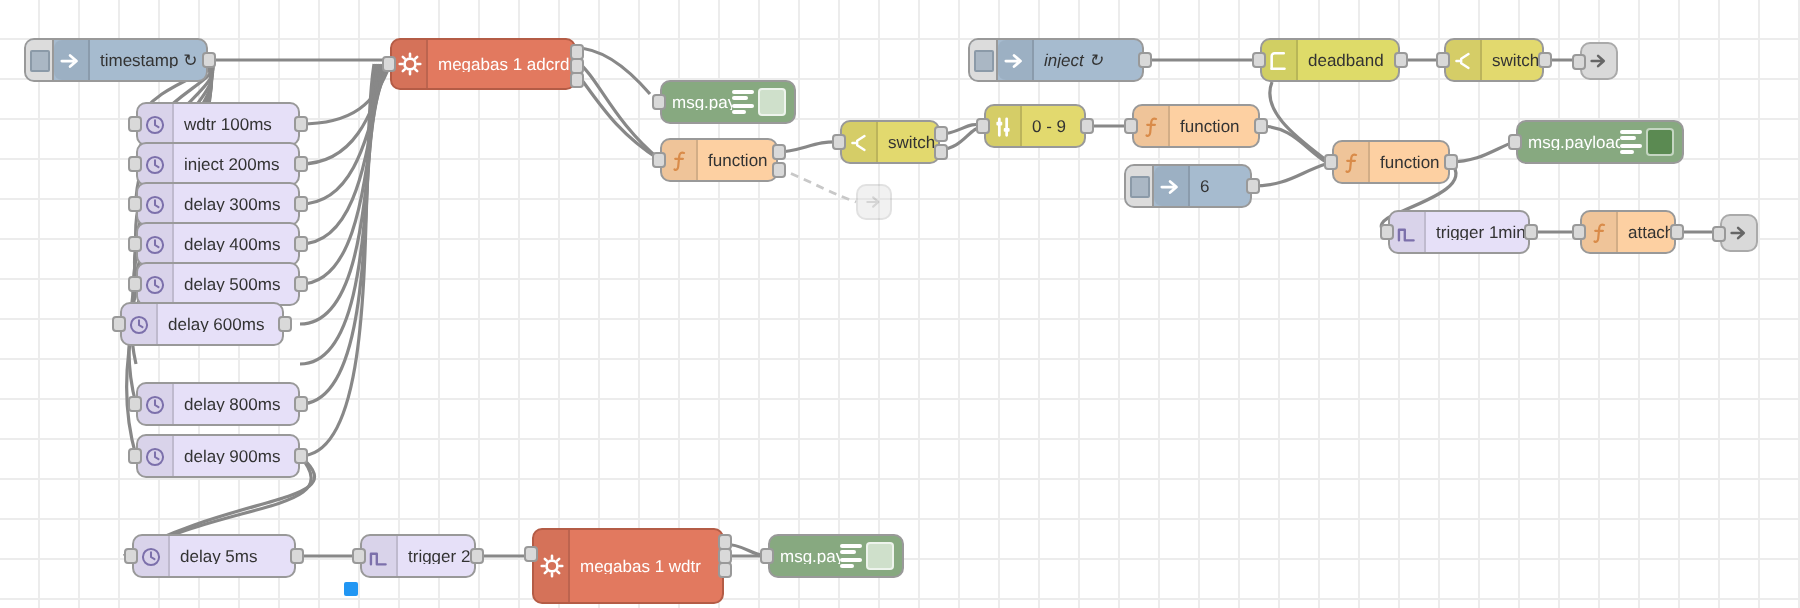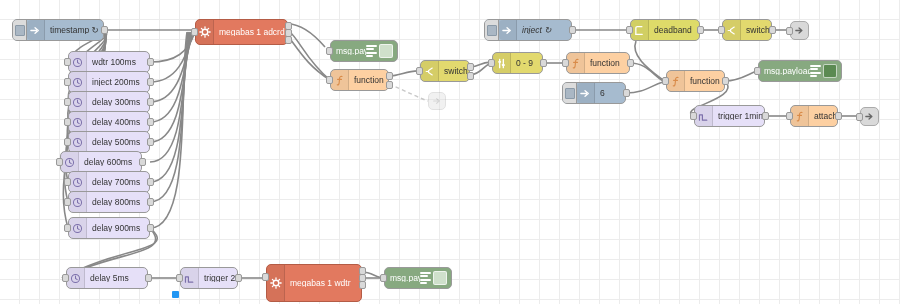--- a/index.html
+++ b/index.html
@@ -305,31 +305,20 @@
       <svg width="11" height="11" viewBox="0 0 12 12">
           <circle cx="6" cy="6" r="4.4" fill="none" stroke="#7c70ab" stroke-width="1.1"></circle>
           <path d="M6 3.4V6l1.9 1.2" stroke="#7c70ab" stroke-width="1.1" fill="none" stroke-linecap="round"></path>
         </svg>
     </div>
     <div class="lbl">delay 600ms</div>
     <div class="port in" style="top:6px;"></div>
     <div class="port out" style="top:6px;"></div>
   </div>
 
-  <div class="node c-delay" style="left:68px; top:171px; width:82px;">
-    <div class="icon-box">
-      <svg width="11" height="11" viewBox="0 0 12 12">
-          <circle cx="6" cy="6" r="4.4" fill="none" stroke="#7c70ab" stroke-width="1.1"></circle>
-          <path d="M6 3.4V6l1.9 1.2" stroke="#7c70ab" stroke-width="1.1" fill="none" stroke-linecap="round"></path>
-        </svg>
-    </div>
-    <div class="lbl">delay 700ms</div>
-    <div class="port in" style="top:6px;"></div>
-    <div class="port out" style="top:6px;"></div>
-  </div>
 
   <div class="node c-delay" style="left:68px; top:191px; width:82px;">
     <div class="icon-box">
       <svg width="11" height="11" viewBox="0 0 12 12">
           <circle cx="6" cy="6" r="4.4" fill="none" stroke="#7c70ab" stroke-width="1.1"></circle>
           <path d="M6 3.4V6l1.9 1.2" stroke="#7c70ab" stroke-width="1.1" fill="none" stroke-linecap="round"></path>
         </svg>
     </div>
     <div class="lbl">delay 800ms</div>
     <div class="port in" style="top:6px;"></div>

